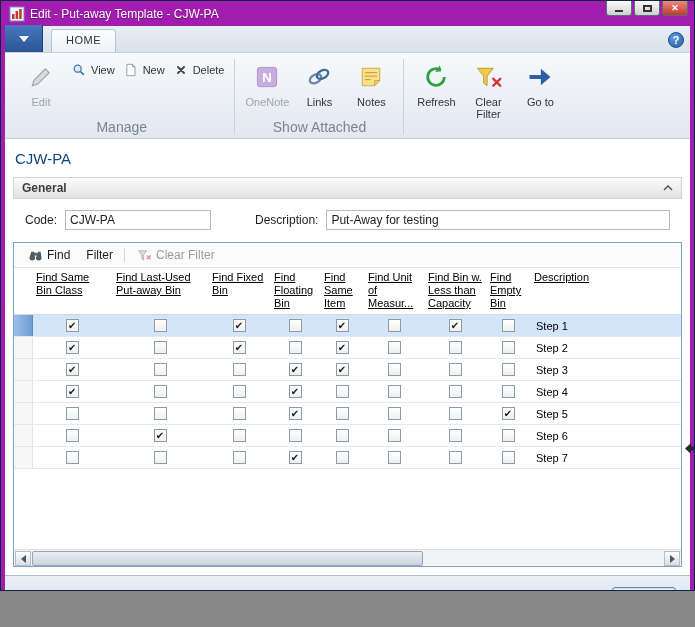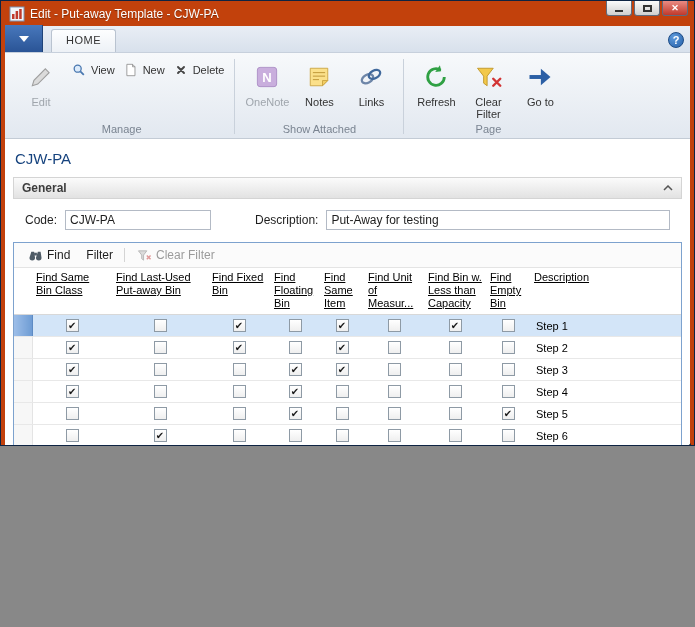--- a/index.html
+++ b/index.html
@@ -1,20 +1,20 @@
 <!DOCTYPE html>
 <html><head>
 <meta charset="utf-8">
 <style>
   * { margin:0; padding:0; box-sizing:border-box; }
   body { font-family:"Liberation Sans","DejaVu Sans",sans-serif; background:#888; }
 
   .window{
-    width:695px; height:446px; position:relative;
-    background:#c2410c; border:1px solid #0E2443;
+    width:695px; height:591px; position:relative;
+    background:#a21caf; border:1px solid #0E2443;
     padding:0 4px 4px 4px; overflow:hidden;
   }
 
   
   .titlebar{ height:25px; display:flex; align-items:center; color:#fff; font-size:12px; padding:0 2px; position:relative;}
   .app-icon{ display:inline-flex; margin:0 5px 0 2px; }
   .title-text{ flex:1; white-space:nowrap; overflow:hidden; text-shadow:0 1px 1px rgba(0,0,0,.4); }
   .win-controls{ position:absolute; top:0; right:2px; display:flex; gap:2px; }
   .winbtn{
     width:26px; height:15px; border:1px solid #5F6B7E; border-top:none;
@@ -34,21 +34,21 @@
         background:linear-gradient(#FDFEFF,#EDF1F6); border:1px solid #B9C3D0; border-bottom:none; border-radius:3px 3px 0 0;}
   .flex1{ flex:1; }
   .badge{ background:#00A44F; color:#fff; font-size:11px; padding:2px 9px 3px; margin:0 4px 4px 0; border:1px solid #008C42;}
   .helpbtn{ width:16px; height:16px; border-radius:50%; background:radial-gradient(circle at 35% 30%,#5E9BDD,#2760A8); color:#fff;
            font-size:11px; font-weight:bold; display:flex; align-items:center; justify-content:center; margin:0 6px 4px 0; border:1px solid #1D4B85;}
 
   
   .ribbon{ height:86px; background:linear-gradient(#F7F9FB,#E2E8F0); border-bottom:1px solid #C3CBD5; display:flex; padding:2px 4px 0;}
   .rgroup{ display:flex; flex-direction:column; padding:2px 6px 0;}
   .group-body{ display:flex; align-items:flex-start; flex:1;}
-  .group-label{ text-align:center; font-size:11px; color:#7A8491; padding:2px 0 3px;}
+  .group-label{ text-align:center; font-size:14px; color:#7A8491; padding:2px 0 3px;}
   .vsep{ width:1px; background:#C9D1DB; margin:4px 0;}
   .rbtn-large{ width:52px; display:flex; flex-direction:column; align-items:center; padding-top:4px; font-size:11px; color:#333; line-height:12px; text-align:center; border-radius:3px;}
   .rbtn-large .icon32{ height:32px; display:flex; align-items:center; justify-content:center; margin-bottom:3px;}
   .rbtn-large.disabled{ color:#9FA5AC; }
   .stack{ display:flex; flex-direction:row; justify-content:flex-start; padding-top:3px;}
   .rbtn-small{ display:flex; align-items:center; gap:4px; font-size:11px; color:#333; height:19px; padding:0 4px; border-radius:2px;}
   .icon16{ width:16px; height:16px; display:inline-flex; align-items:center; justify-content:center;}
 
   
   .content{ flex:1; background:#fff; display:flex; flex-direction:column; overflow:hidden;}
@@ -186,39 +186,39 @@
             <span class="icon32">
               <svg width="28" height="28" viewBox="0 0 32 32">
                   <rect x="5" y="5" width="22" height="22" rx="3" fill="#C9AEDD" stroke="#A98BC4"></rect>
                   <text x="16" y="22" font-size="15" fill="#fff" text-anchor="middle" font-weight="bold" font-family="sans-serif">N</text>
                 </svg>
             </span>
             <span class="lbl">OneNote</span>
           </div>
           <div class="rbtn-large">
             <span class="icon32">
+              <svg width="28" height="28" viewBox="0 0 32 32" fill="none">
+                  <ellipse cx="12" cy="18" rx="7" ry="4.5" stroke="#6E86A8" stroke-width="2.6" transform="rotate(-28 12 18)"></ellipse>
+                  <ellipse cx="20" cy="13" rx="7" ry="4.5" stroke="#41699C" stroke-width="2.6" transform="rotate(-28 20 13)"></ellipse>
+                </svg>
+            </span>
+            <span class="lbl">Links</span>
+          </div>
+          <div class="rbtn-large">
+            <span class="icon32">
               <svg width="28" height="28" viewBox="0 0 32 32">
                   <path d="M6 6h20v14l-6 6H6z" fill="#FBE08A" stroke="#C9A23F"></path>
                   <path d="M20 26v-6h6z" fill="#F3CE64" stroke="#C9A23F"></path>
                   <line x1="9" y1="11" x2="23" y2="11" stroke="#B98F2F"></line>
                   <line x1="9" y1="15" x2="23" y2="15" stroke="#B98F2F"></line>
                   <line x1="9" y1="19" x2="16" y2="19" stroke="#B98F2F"></line>
                 </svg>
             </span>
             <span class="lbl">Notes</span>
           </div>
-          <div class="rbtn-large">
-            <span class="icon32">
-              <svg width="28" height="28" viewBox="0 0 32 32" fill="none">
-                  <ellipse cx="12" cy="18" rx="7" ry="4.5" stroke="#6E86A8" stroke-width="2.6" transform="rotate(-28 12 18)"></ellipse>
-                  <ellipse cx="20" cy="13" rx="7" ry="4.5" stroke="#41699C" stroke-width="2.6" transform="rotate(-28 20 13)"></ellipse>
-                </svg>
-            </span>
-            <span class="lbl">Links</span>
-          </div>
         </div>
         <div class="group-label">Show Attached</div>
       </div>
 
       <div class="vsep"></div>
 
       <div class="rgroup">
         <div class="group-body">
           <div class="rbtn-large">
             <span class="icon32">
@@ -241,21 +241,20 @@
           <div class="rbtn-large">
             <span class="icon32">
               <svg width="28" height="28" viewBox="0 0 32 32">
                   <path d="M4 16h15" stroke="#2B5FA5" stroke-width="4.5"></path>
                   <path d="M17 6.5l11 9.5-11 9.5z" fill="#2B5FA5"></path>
                 </svg>
             </span>
             <span class="lbl">Go to</span>
           </div>
         </div>
-        <div class="group-label">Page</div>
       </div>
     </div>
 
     <div class="content">
       <div class="page-title">CJW-PA</div>
 
       <div class="sec-header">
         <span>General</span>
         <span class="sp"></span>
         <span class="hdr-ico">

